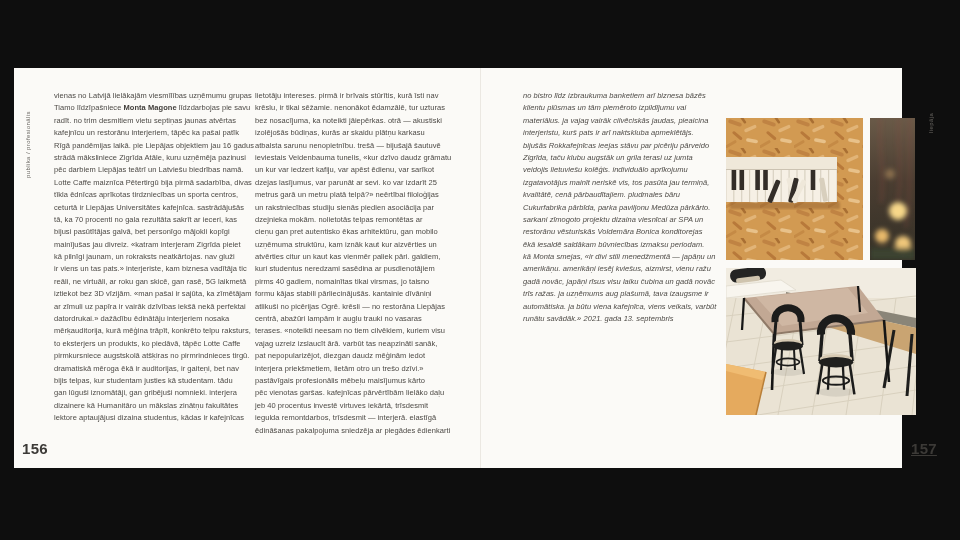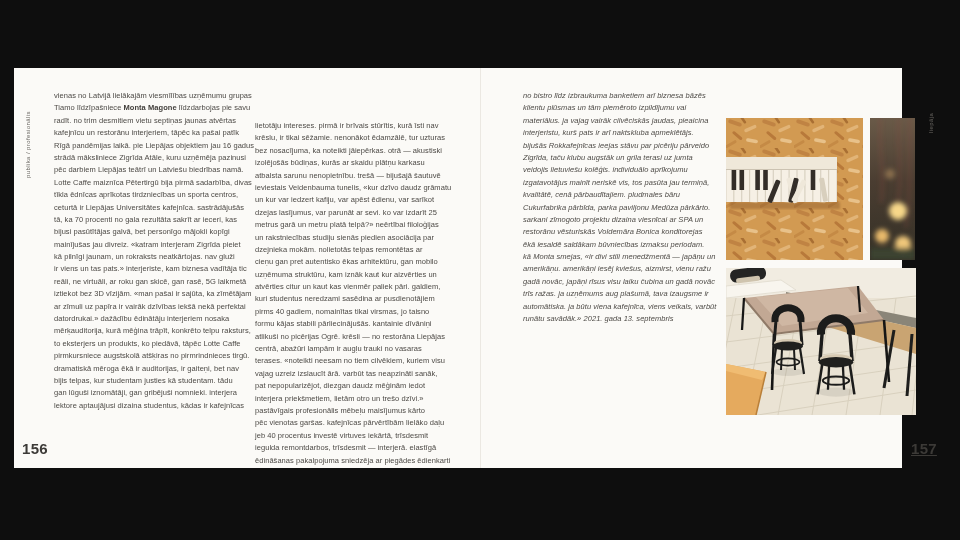--- a/index.html
+++ b/index.html
@@ -18,21 +18,21 @@
     background:#ebe8e2;
   }
   .col{
     position:absolute;top:22px;
     font-size:7.5px;line-height:12.4px;color:#4d4a46;
     letter-spacing:0.05px;
   }
   .col .ln{white-space:nowrap;height:12.4px;}
   .col .ln b{font-weight:700;color:#413e3a;}
   .col1{left:40px;}
-  .col2{left:241px;margin-top:30px;}
+  .col2{left:241px;}
   .col3{left:509px;font-style:italic;}
   .vtag{
     position:absolute;
     font-size:6px;letter-spacing:0.4px;color:#6a6762;
     writing-mode:vertical-rl;transform:rotate(180deg);
     white-space:nowrap;
   }
   .vtag.left{left:11px;top:15px;height:95px;}
   .vtag.right{left:914px;top:25px;height:40px;}
   .pagenum{
@@ -76,20 +76,21 @@
         <div class="ln">reāli, ne virtuāli, ar roku gan skicē, gan rasē, 5G laikmetā</div>
         <div class="ln">iztiekot bez 3D vīzijām. «man pašai ir sajūta, ka zīmētājam</div>
         <div class="ln">ar zīmuli uz papīra ir vairāk dzīvības iekšā nekā perfektai</div>
         <div class="ln">datordrukai.» dažādību ēdinātāju interjeriem nosaka</div>
         <div class="ln">mērķauditorija, kurā mēģina trāpīt, konkrēto telpu raksturs,</div>
         <div class="ln">to eksterjers un produkts, ko piedāvā, tāpēc Lotte Caffe</div>
         <div class="ln">pirmkursniece augstskolā atšķiras no pirmrindnieces tirgū.</div>
         <div class="ln">dramatiskā mēroga ēkā ir auditorijas, ir gaiteņi, bet nav</div>
         <div class="ln">bijis telpas, kur studentam justies kā studentam. tādu</div>
         <div class="ln">gan lūguši iznomātāji, gan gribējuši nomnieki. interjera</div>
+        <div class="ln">dizainere kā Humanitāro un mākslas zinātņu fakultātes</div>
         <div class="ln">lektore aptaujājusi dizaina studentus, kādas ir kafejnīcas</div>
       </div>
 
     <div class="col col2">
 
     <div class="ln">lietotāju intereses. pirmā ir brīvais stūrītis, kurā īsti nav</div>
         <div class="ln">krēslu, ir tikai sēžamie. nenonākot ēdamzālē, tur uzturas</div>
         <div class="ln">bez nosacījuma, ka noteikti jāiepērkas. otrā — akustiski</div>
         <div class="ln">izolējošās būdiņas, kurās ar skaidu plātņu karkasu</div>
         <div class="ln">atbalsta sarunu nenopietnību. trešā — bijušajā šautuvē</div>

